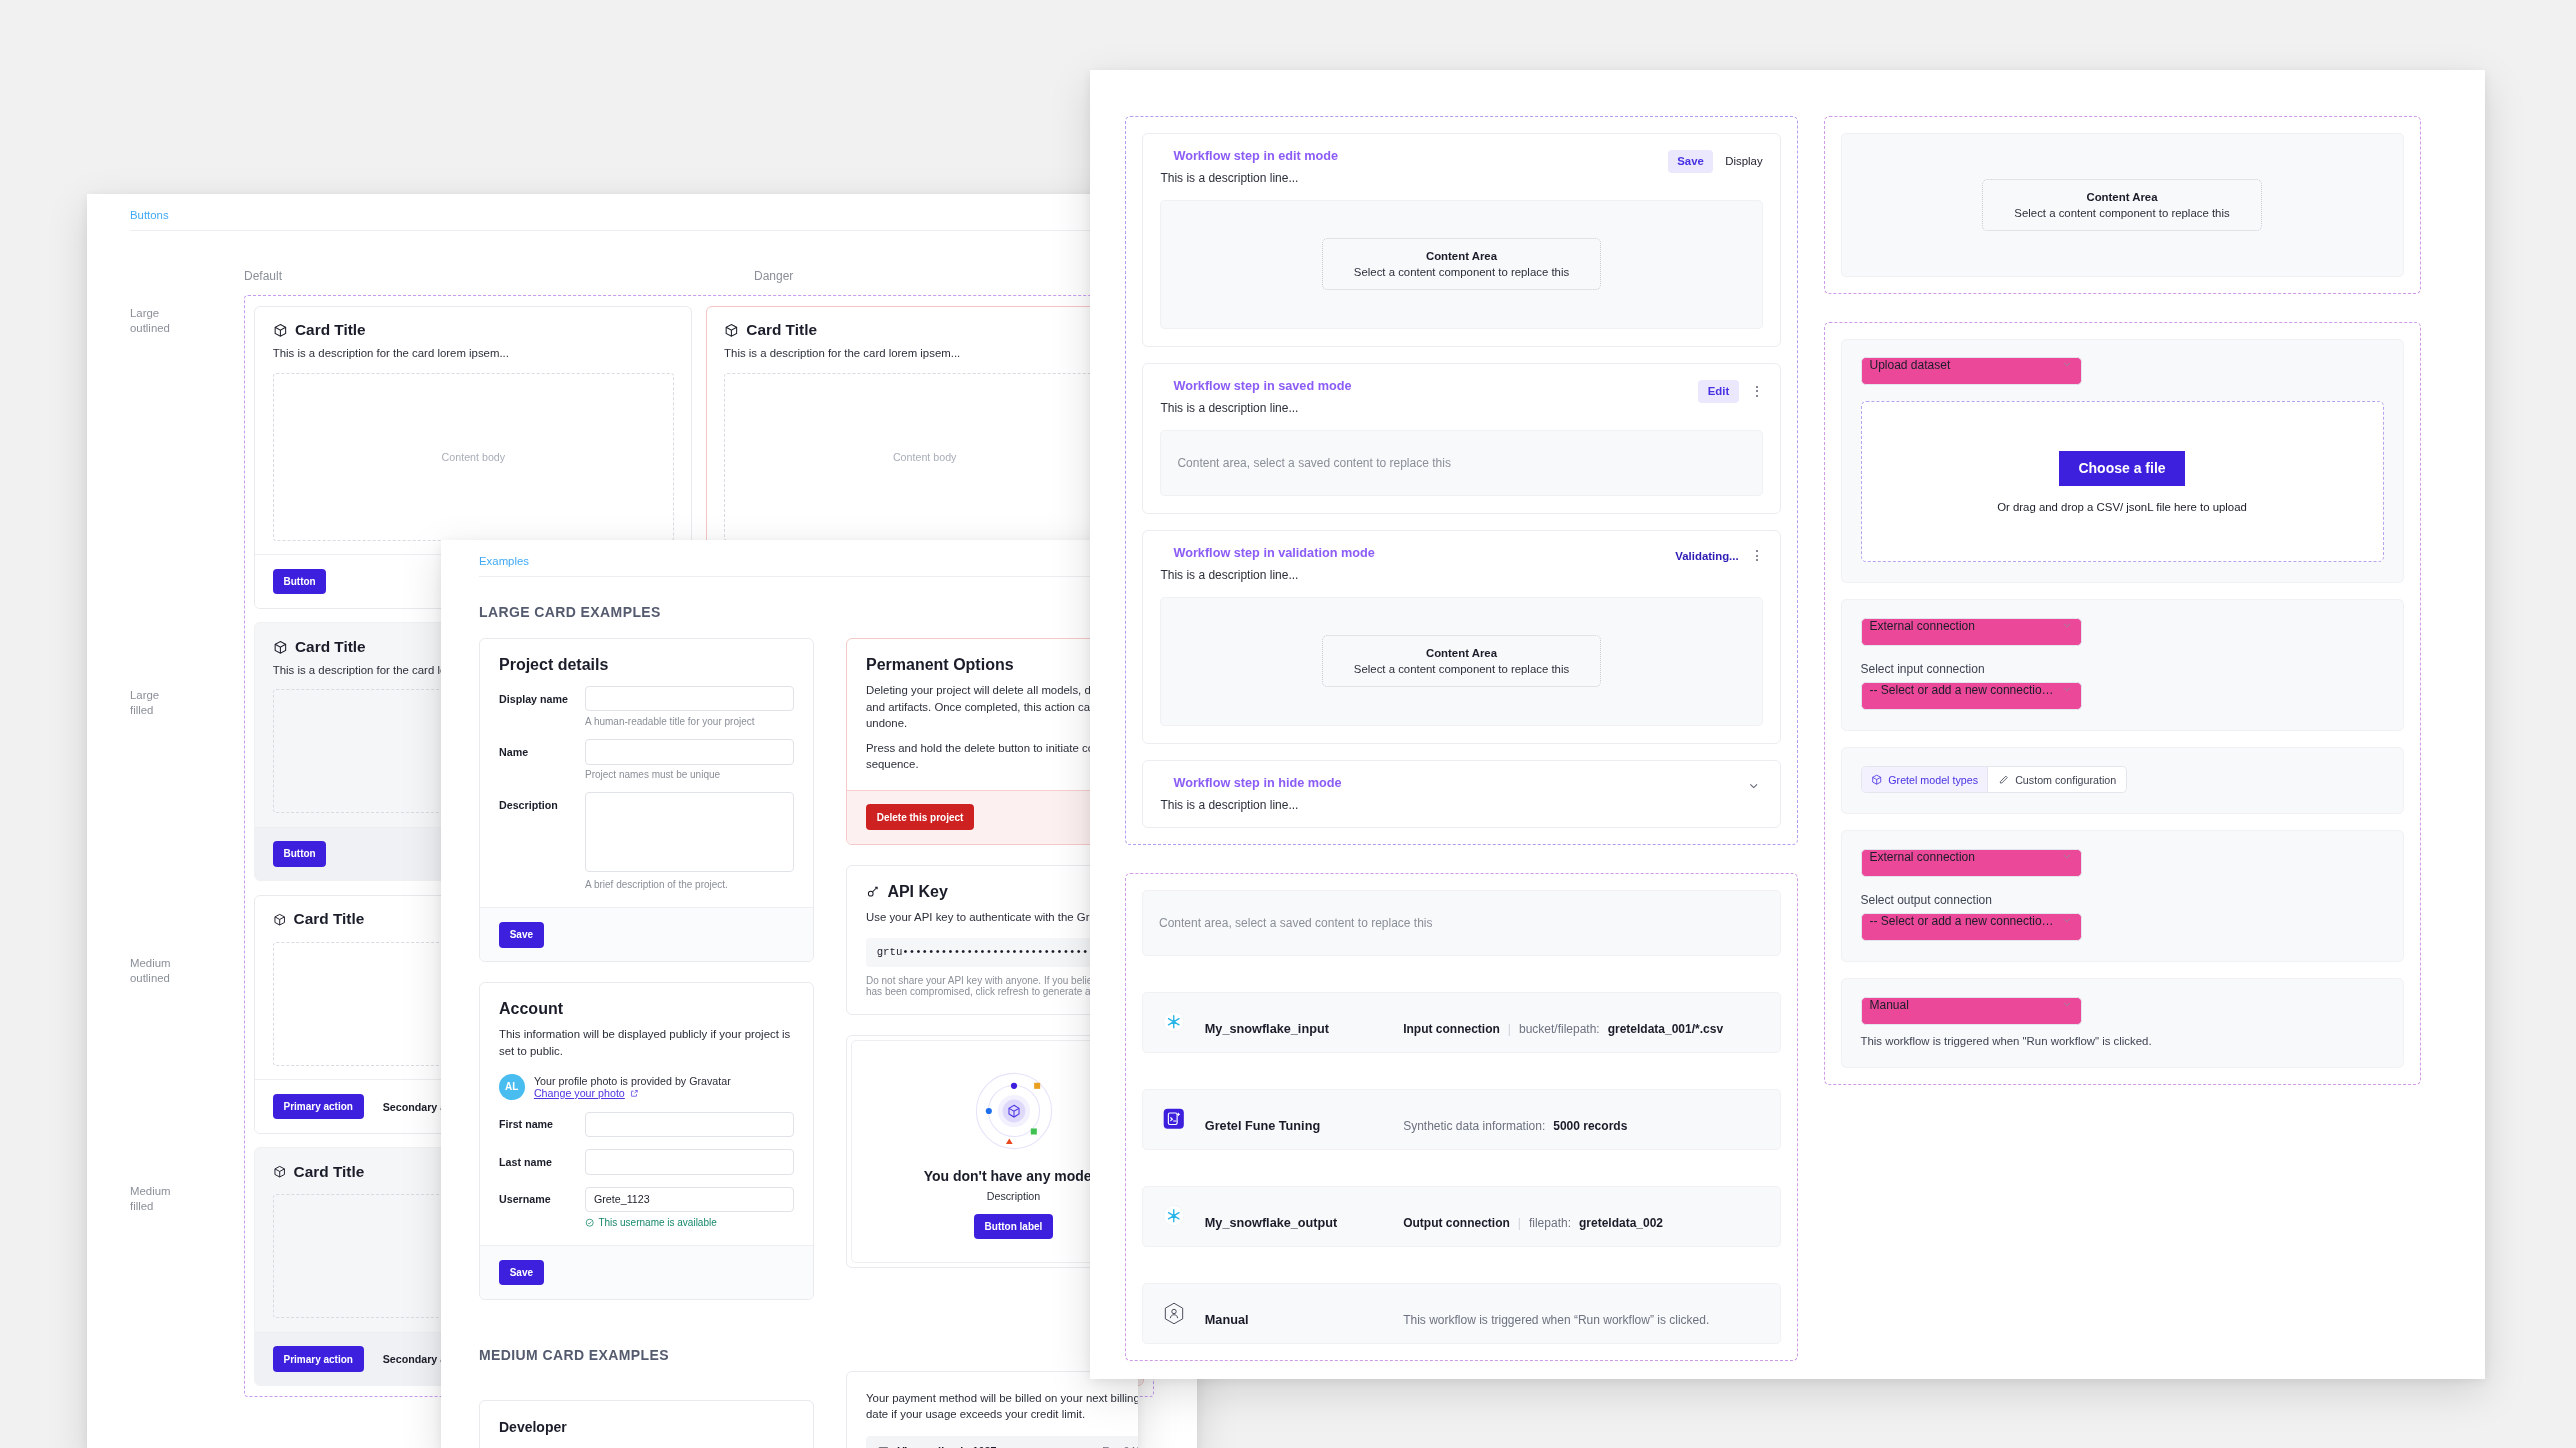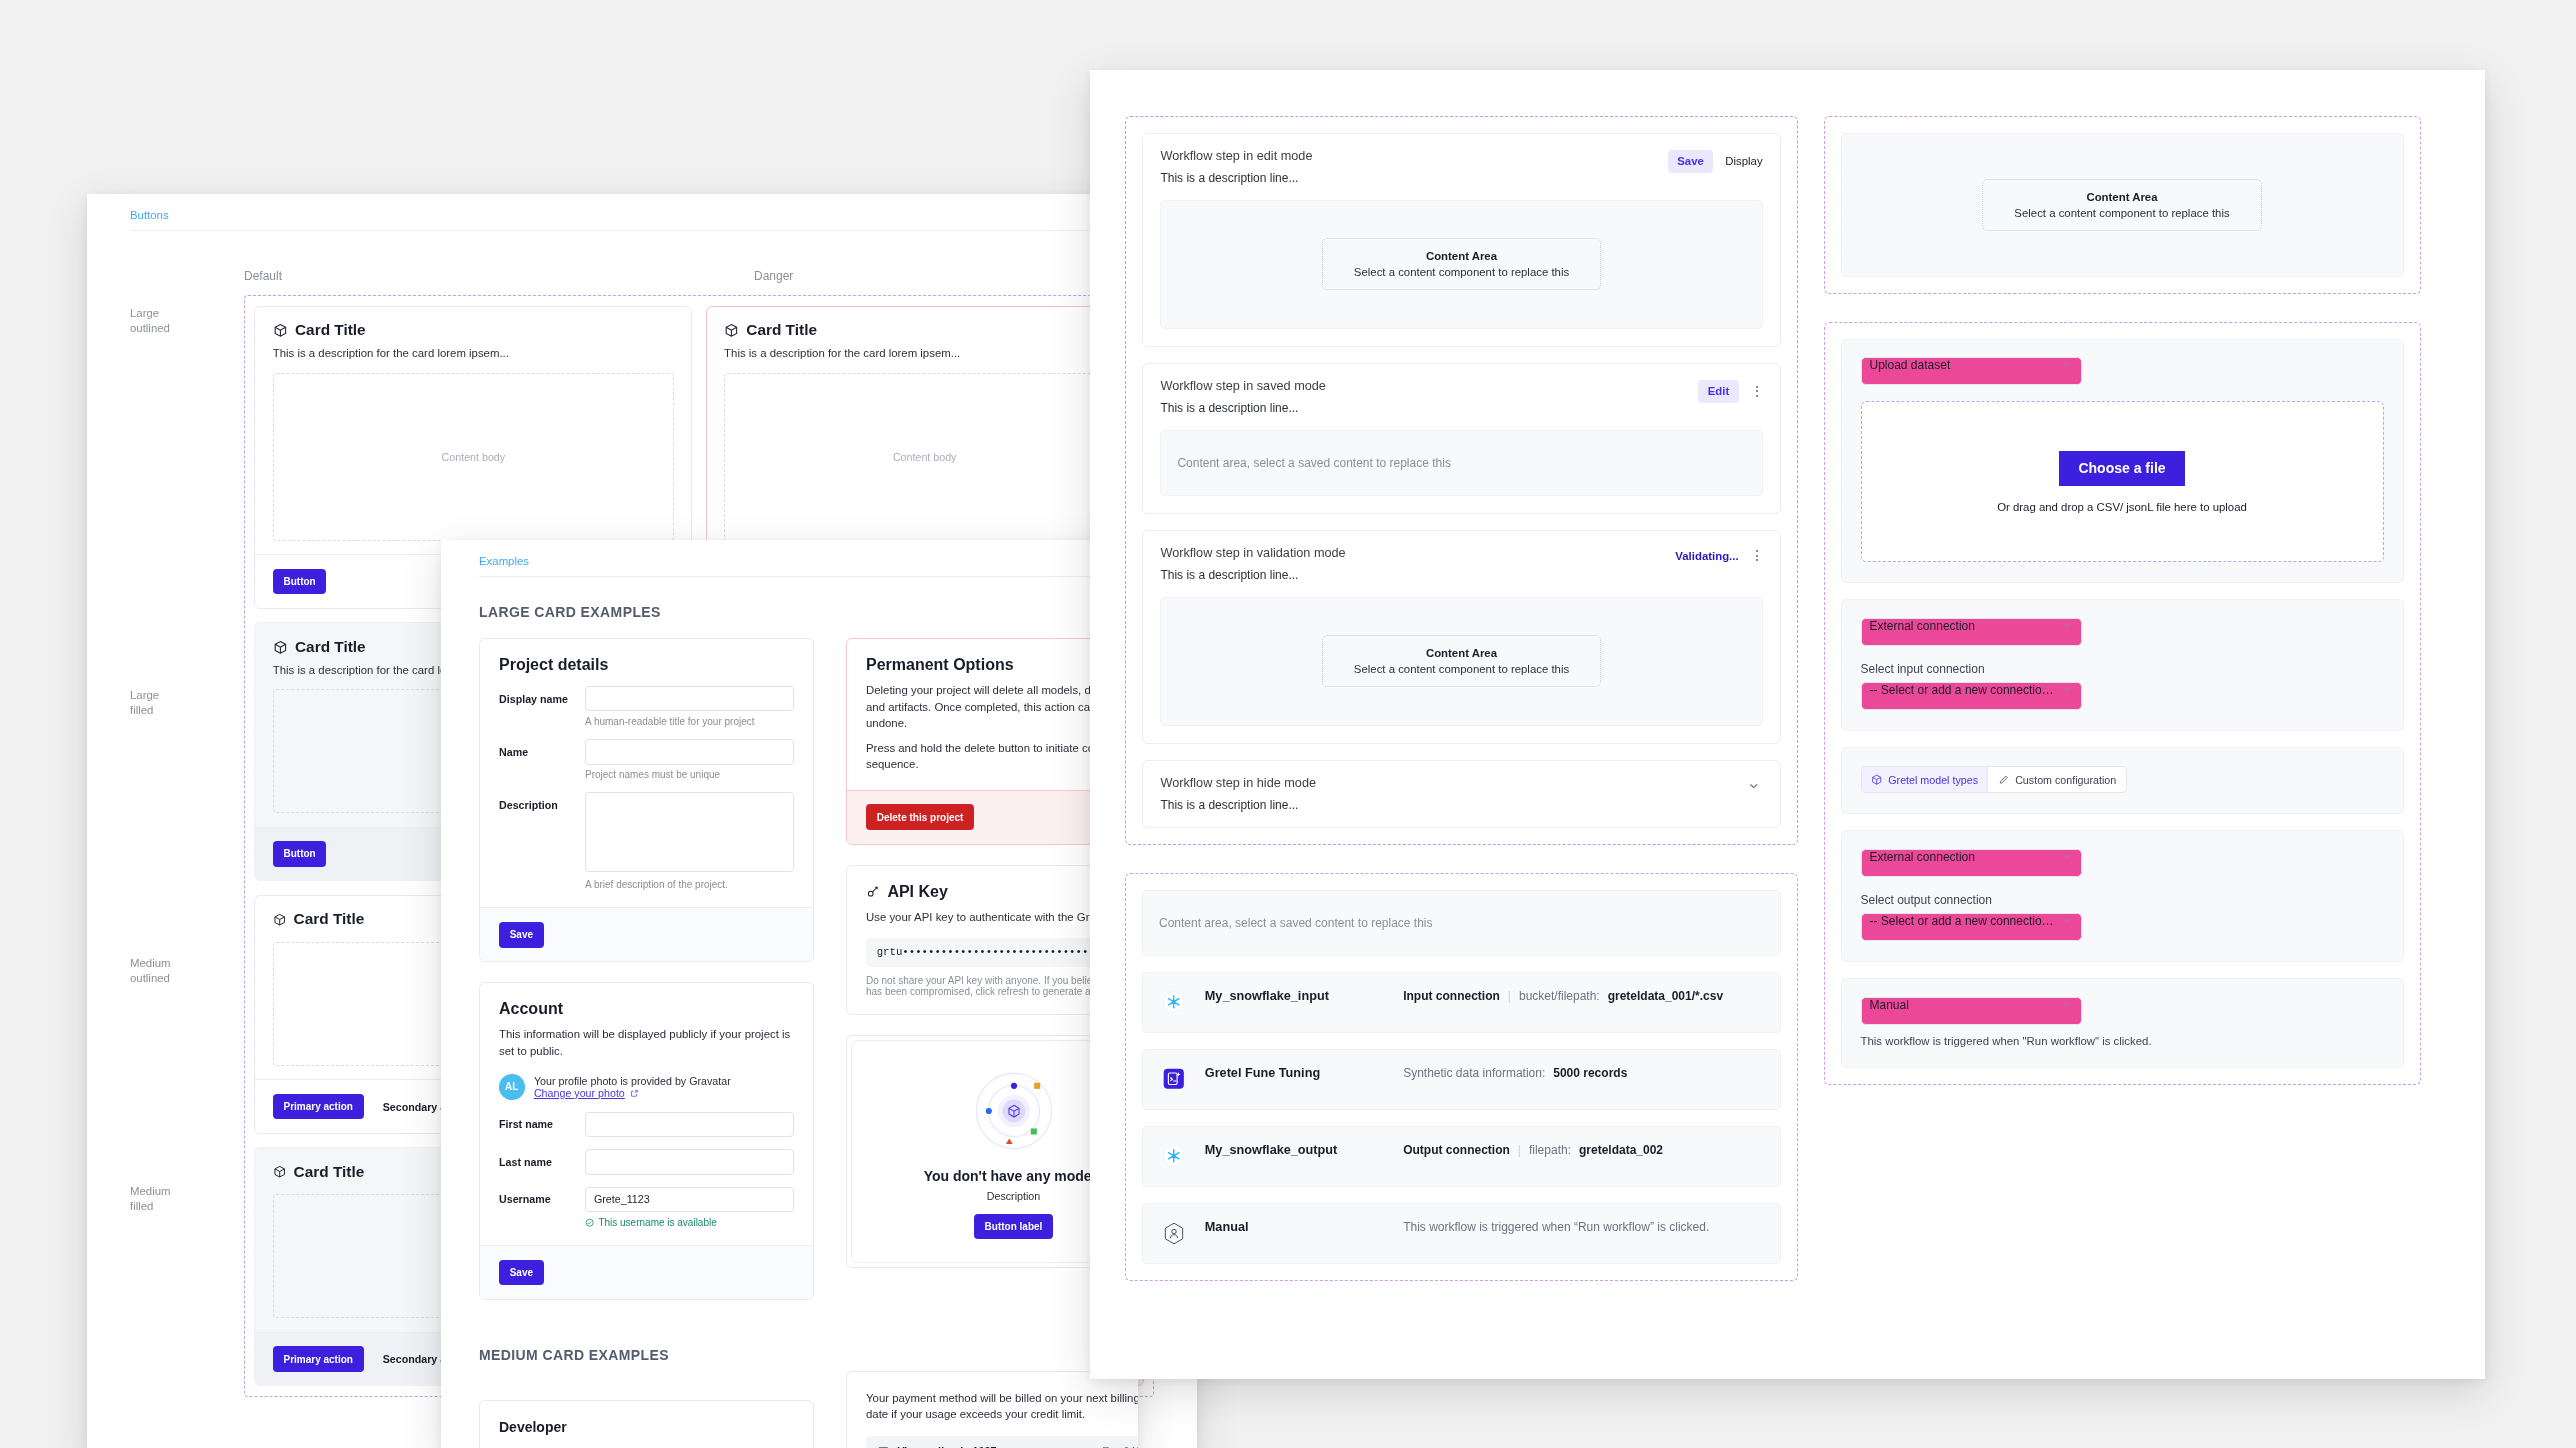--- a/index.html
+++ b/index.html
@@ -117,21 +117,21 @@
   #win-main { left: 1090px; top: 70px; width: 1395px; height: 1309px; }
   .main-grid { display:flex; gap: 25.5px; padding: 46px 28px 0 35px; }
   .main-left { width: 673px; flex:none; display:flex; flex-direction:column; gap: 28px;}
   .main-right { width: 597px; flex:none; display:flex; flex-direction:column; gap: 28px;}
   .dashbox { border: 1.3px dashed #cf9ae8; border-radius: 5.4px; padding: 16px; display:flex; flex-direction:column; gap: 16px;}
   .dashbox.violet { border-color: #b39af2; }
 
   .wstep { border:0.7px solid #ebedf0; border-radius: 6px; padding: 14.8px 17.4px 17.4px 17.4px; background:#fff;}
   .wstep-head { display:flex; align-items:flex-start; }
   .wstep-titles { flex:1; min-width:0;}
-  .wstep-title { font-size:12.7px; font-weight:400; color:#404040;}
+  .wstep-title { font-size:12.7px; font-weight:700; color:#8b5cf6;margin-left:13px;}
   .wstep-desc { font-size:12px; color:#2b2f3a; margin-top: 8px;}
   .wstep-actions { display:flex; align-items:center; gap: 12px; padding-top: 1.3px;}
   .chip-btn { font-size:11.4px; font-weight:700; color:#4731e3; background:#ebe8fd; border:none;
               border-radius:4px; padding:5.4px 9.4px; cursor:pointer; font-family:"Liberation Sans",sans-serif;}
   .plain-btn { font-size:11.4px; color:#1a1d29; background:none; border:none; cursor:pointer; font-family:"Liberation Sans",sans-serif;}
   .status-txt { font-size:11.4px; font-weight:700; color:#2c1ab5;}
   .kebab { width:12px; height:17.4px; display:flex; flex-direction:column; align-items:center; justify-content:center; gap:2.7px; cursor:pointer;}
   .kebab i { width:2px; height:2px; border-radius:50%; background:#5b6070; display:block;}
   .chev { width:17.4px; height:17.4px; cursor:pointer; color:#5b6070; display:flex; align-items:center; justify-content:center;}
 
@@ -140,21 +140,21 @@
     min-height: 129px; display:flex; align-items:center; justify-content:center;
   }
   .content-slab.textleft { justify-content:flex-start; align-items:center; padding: 23px 16px; min-height: 66px;}
   .slab-hole { border:1.3px dotted #c9ccd3; border-radius:5.4px; padding: 10.7px 31px; text-align:center;}
   .slab-hole .t { font-size:11.4px; font-weight:700; color:#1a1d29;}
   .slab-hole .s { font-size:11.4px; color:#2b2f3a; margin-top:4px;}
   .slab-placeholder { font-size:12px; color:#8a8f98; }
 
   .sumrow {
     background:#f8f9fb; border:0.7px solid #f0f1f4; border-radius:4.7px;
-    display:flex; align-items:flex-start; gap: 17.4px; padding: 16px 17.4px;
+    display:flex; align-items:flex-end; gap: 17.4px; padding: 16px 17.4px; margin-top: 20px;
   }
   .sum-icon { width:27px; height:27px; flex:none; display:flex; align-items:center; justify-content:center;}
   .sum-name { font-size:12.7px; font-weight:700; color:#1a1d29; width: 181px; flex:none;}
   .sum-meta { font-size:12px; color:#6d7280; display:flex; align-items:center; gap:8px;}
   .sum-meta b { color:#1a1d29; font-weight:700;}
   .sum-meta .sep { color:#cfd2d8; }
 
   
   .panel { background:#f8f9fb; border:0.7px solid #f0f1f4; border-radius:5.4px; padding: 17.4px 19px 20px 19px;}
   .select {

